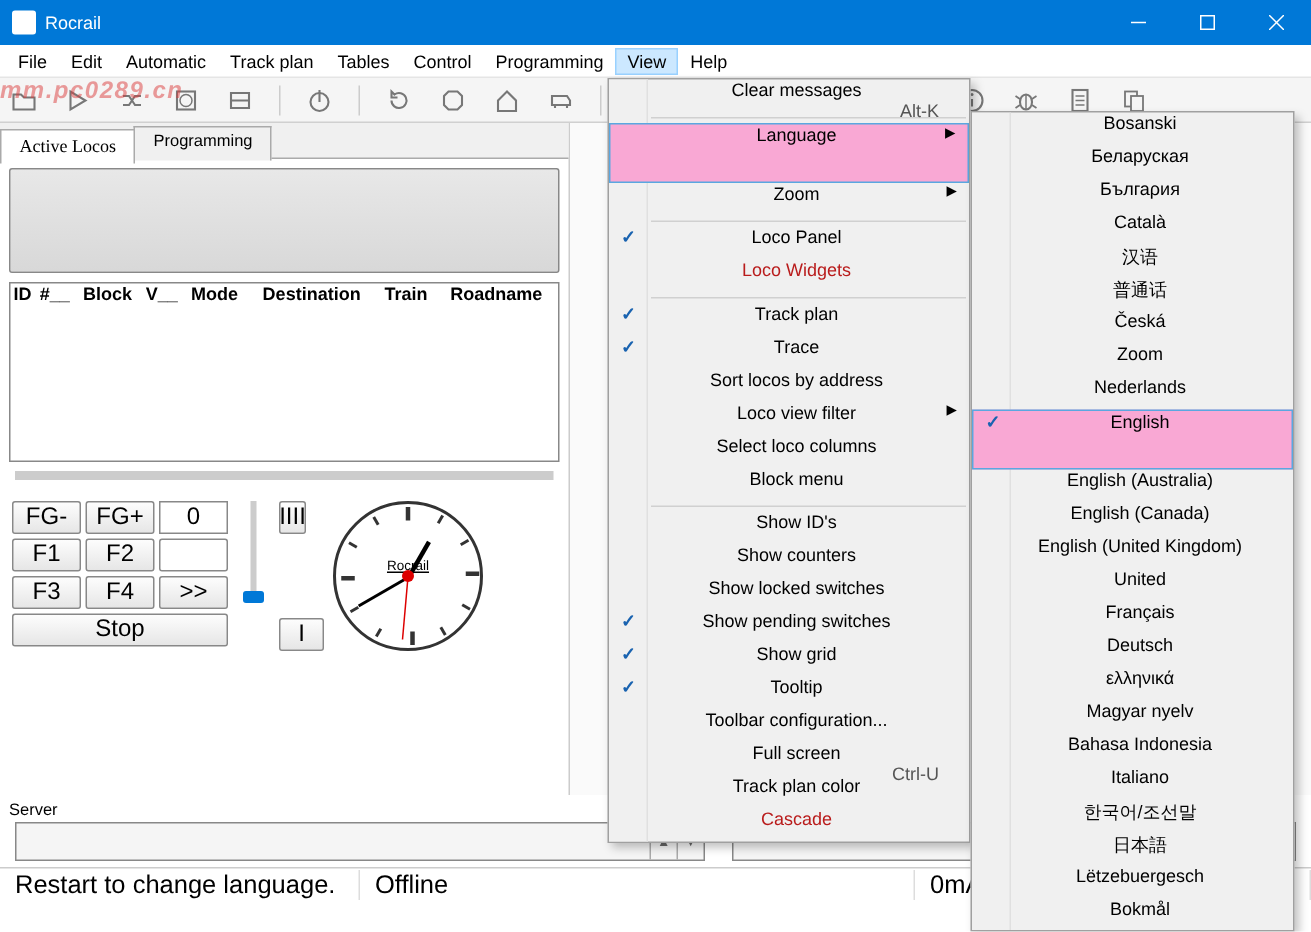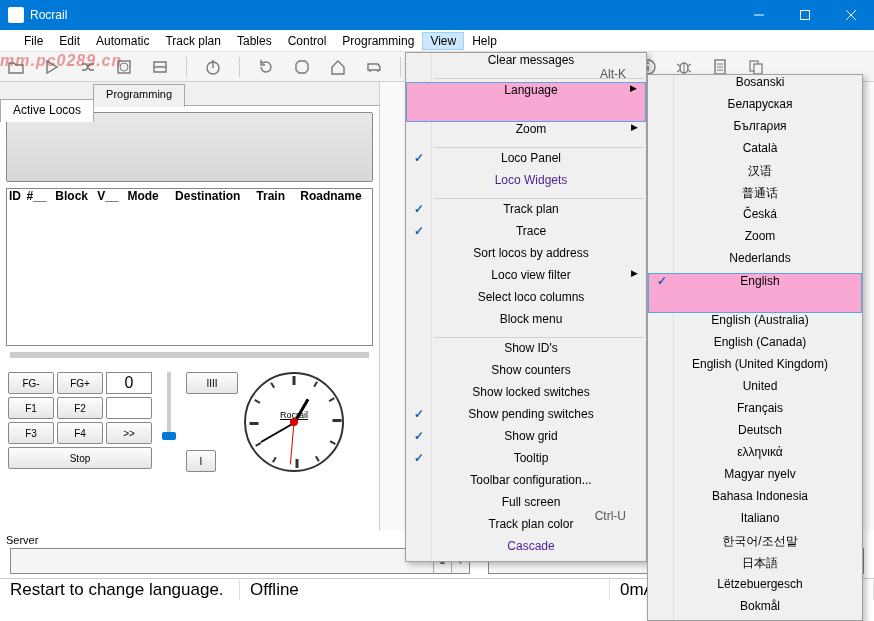--- a/index.html
+++ b/index.html
@@ -6,53 +6,53 @@
 body { width: 874px; height: 621px; overflow: hidden; background: #fff; position: relative; }
 
 
 .titlebar { height: 30px; background: #0078d7; color: #fff; display: flex; align-items: center; padding-left: 8px; }
 .titlebar .app-icon { width: 16px; height: 16px; background: #fff; margin-right: 6px; border-radius: 2px; position: relative; }
 .titlebar .title { flex: 1; }
 .titlebar .win-buttons { display: flex; }
 .titlebar .win-btn { width: 46px; height: 30px; display: flex; align-items: center; justify-content: center; color: #fff; font-size: 14px; }
 
 
-.menubar { height: 22px; background: #fff; display: flex; align-items: center; padding: 0 16px; border-bottom: 1px solid #e5e5e5; }
+.menubar { height: 22px; background: #fff; display: flex; align-items: center; padding: 0 4px; border-bottom: 1px solid #e5e5e5; }
 .menubar .menu-item { padding: 2px 8px; cursor: default; }
 .menubar .menu-item.active { background: #cce8ff; border: 1px solid #99d1ff; padding: 1px 7px; }
 
 
 .toolbar { height: 30px; background: #f5f5f5; display: flex; align-items: center; padding: 0 4px; gap: 12px; border-bottom: 1px solid #d0d0d0; position: relative; }
 .toolbar .tb-icon { width: 24px; height: 24px; display: flex; align-items: center; justify-content: center; color: #555; }
 .toolbar .tb-sep { width: 1px; height: 20px; background: #ccc; margin: 0 2px; }
 .watermark { position: absolute; left: 0; top: 0; font-size: 16px; font-weight: bold; color: rgba(220, 60, 60, 0.5); font-style: italic; letter-spacing: 1px; pointer-events: none; }
 
 
 .main { display: flex; height: 448px; }
 .left-panel { width: 380px; border-right: 1px solid #ccc; display: flex; flex-direction: column; }
 
 
 .tabs { display: flex; height: 24px; background: #f0f0f0; border-bottom: 1px solid #aaa; }
 .tab { padding: 3px 12px; border: 1px solid #aaa; border-bottom: none; background: #fff; margin-right: -1px; position: relative; }
 .tab.inactive { background: #f0f0f0; top: 2px; font-size: 11px; }
-.tab.active { top: 17px; z-index: 1; }
+.tab.active { top: 4px; z-index: 1; font-family: Liberation Serif, serif; }
 
 
 .gray-area { height: 70px; margin: 6px; background: linear-gradient(#e8e8e8, #d8d8d8); border: 1px solid #888; border-radius: 2px; }
-.table-wrapper { height: 158px; border: 1px solid #888; margin: 0 6px; overflow: hidden; }
+.table-wrapper { height: 120px; border: 1px solid #888; margin: 0 6px; overflow: hidden; }
 .table-wrapper table { width: 100%; border-collapse: collapse; }
 
 
 .slider-track { height: 6px; background: #ccc; margin: 6px 10px; position: relative; }
 
 
 .control-panel { display: flex; padding: 8px; gap: 6px; align-items: flex-start; }
 .btn-grid { display: grid; grid-template-columns: 46px 46px 46px; gap: 3px; }
 .btn-grid .speed-disp { grid-column: 3; height: 22px; border: 1px solid #888; background: #fff; display: flex; align-items: center; justify-content: center; font-size: 16px; }
-.cbtn { height: 22px; border: 1px solid #888; background: linear-gradient(#fdfdfd, #e6e6e6); display: flex; align-items: center; justify-content: center; border-radius: 2px; font-size: 10px; }
+.cbtn { height: 22px; border: 1px solid #888; background: linear-gradient(#fdfdfd, #e6e6e6); display: flex; align-items: center; justify-content: center; border-radius: 2px; font-size: 16px; }
 .stop-btn { grid-column: 1 / span 3; }
 .vslider { width: 22px; display: flex; flex-direction: column; align-items: center; gap: 4px; }
 .vslider .track { width: 4px; height: 68px; background: #ccc; position: relative; }
 .vslider .thumb { position: absolute; bottom: 0; left: -5px; width: 14px; height: 8px; background: #0078d7; border-radius: 2px; }
 
 
 .clock { width: 100px; height: 100px; border: 2px solid #333; border-radius: 50%; position: relative; background: #fff; }
 .clock-label { position: absolute; top: 36px; left: 50%; transform: translateX(-50%); font-size: 9px; text-decoration: underline; }
 .hand { position: absolute; left: 50%; top: 50%; transform-origin: 0 50%; background: #000; }
 .hand.hour { width: 28px; height: 3px; transform: rotate(-60deg); }
@@ -73,21 +73,21 @@
 .statusbar .cell:nth-child(1) { width: 240px; }
 .statusbar .cell:nth-child(2) { width: 370px; }
 .statusbar .cell:nth-child(3) { flex: 1; }
 
 
 .dropdown { position: absolute; background: #f0f0f0; border: 1px solid #a0a0a0; box-shadow: 3px 3px 6px rgba(0,0,0,0.25); z-index: 100; }
 .dd-view { left: 405px; top: 52px; width: 242px; }
 .dd-lang { left: 647px; top: 74px; width: 216px; height: 547px; overflow: hidden; }
 .dd-item { display: flex; align-items: center; height: 22px; padding: 0 20px 0 30px; position: relative; flex-direction: column; }
 .dd-item.highlighted { background: #f9a8d4; border: 1px solid #5aa7e0; padding: 0 19px 0 29px; height: 40px; }
-.dd-item.disabled { color: #4c1d95; }
+.dd-item.disabled { color: #b91c1c; }
 .dd-item .check { position: absolute; left: 8px; color: #1a63b0; font-weight: bold; }
 .dd-item .shortcut { margin-left: auto; color: #555; }
 .dd-item .arrow { position: absolute; right: 8px; font-size: 9px; }
 .dd-sep { height: 1px; background: #d0d0d0; margin: 3px 2px 3px 28px; }
 .dd-gutter { position: absolute; left: 0; top: 0; bottom: 0; width: 26px; background: #f0f0f0; border-right: 1px solid #e0e0e0; }
 .dd-items { position: relative; }
 
 svg { display: block; }
 </style>
 </head>
@@ -264,21 +264,21 @@
         <div class="cbtn">F4</div>
         <div class="cbtn">&gt;&gt;</div>
         <div class="cbtn stop-btn">Stop</div>
       </div>
       <div class="vslider">
         <div class="track">
             <div class="thumb"></div>
           </div>
       </div>
       <div style="display:flex;flex-direction:column;gap:56px;">
-        <div class="cbtn" style="width:52px">IIII</div>
+        <div class="cbtn" style="width:18px">IIII</div>
         <div class="cbtn" style="width:30px">I</div>
       </div>
       <div class="clock">
         <div class="clock-label">Rocrail</div>
         <div class="hand hour"></div>
           <div class="hand min"></div>
           <div class="hand sec"></div>
         <div class="clock-center"></div>
       <div class="tick" style="transform: rotate(0deg) translate(-50%, -46px); width: 3px; height: 9px;"></div>
           <div class="tick" style="transform: rotate(30deg) translate(-50%, -46px);"></div>

